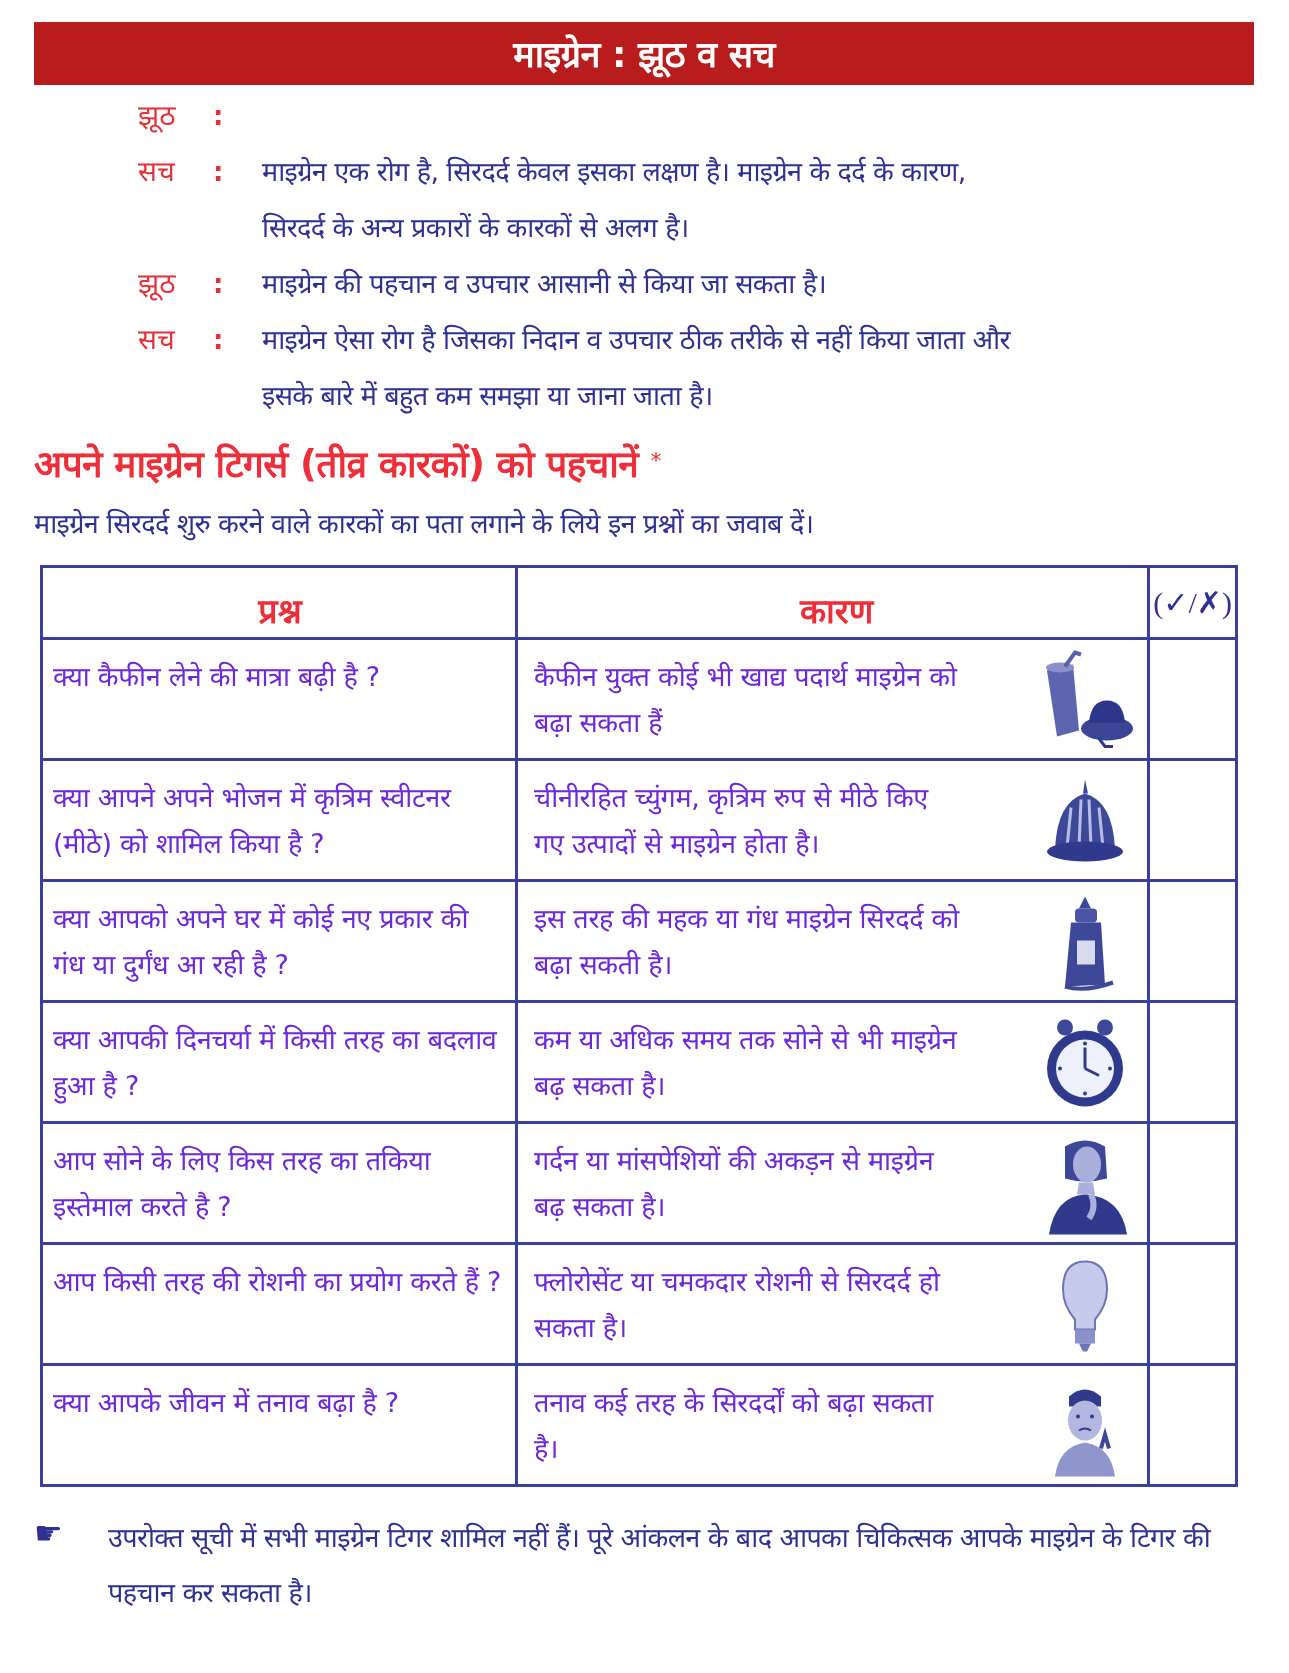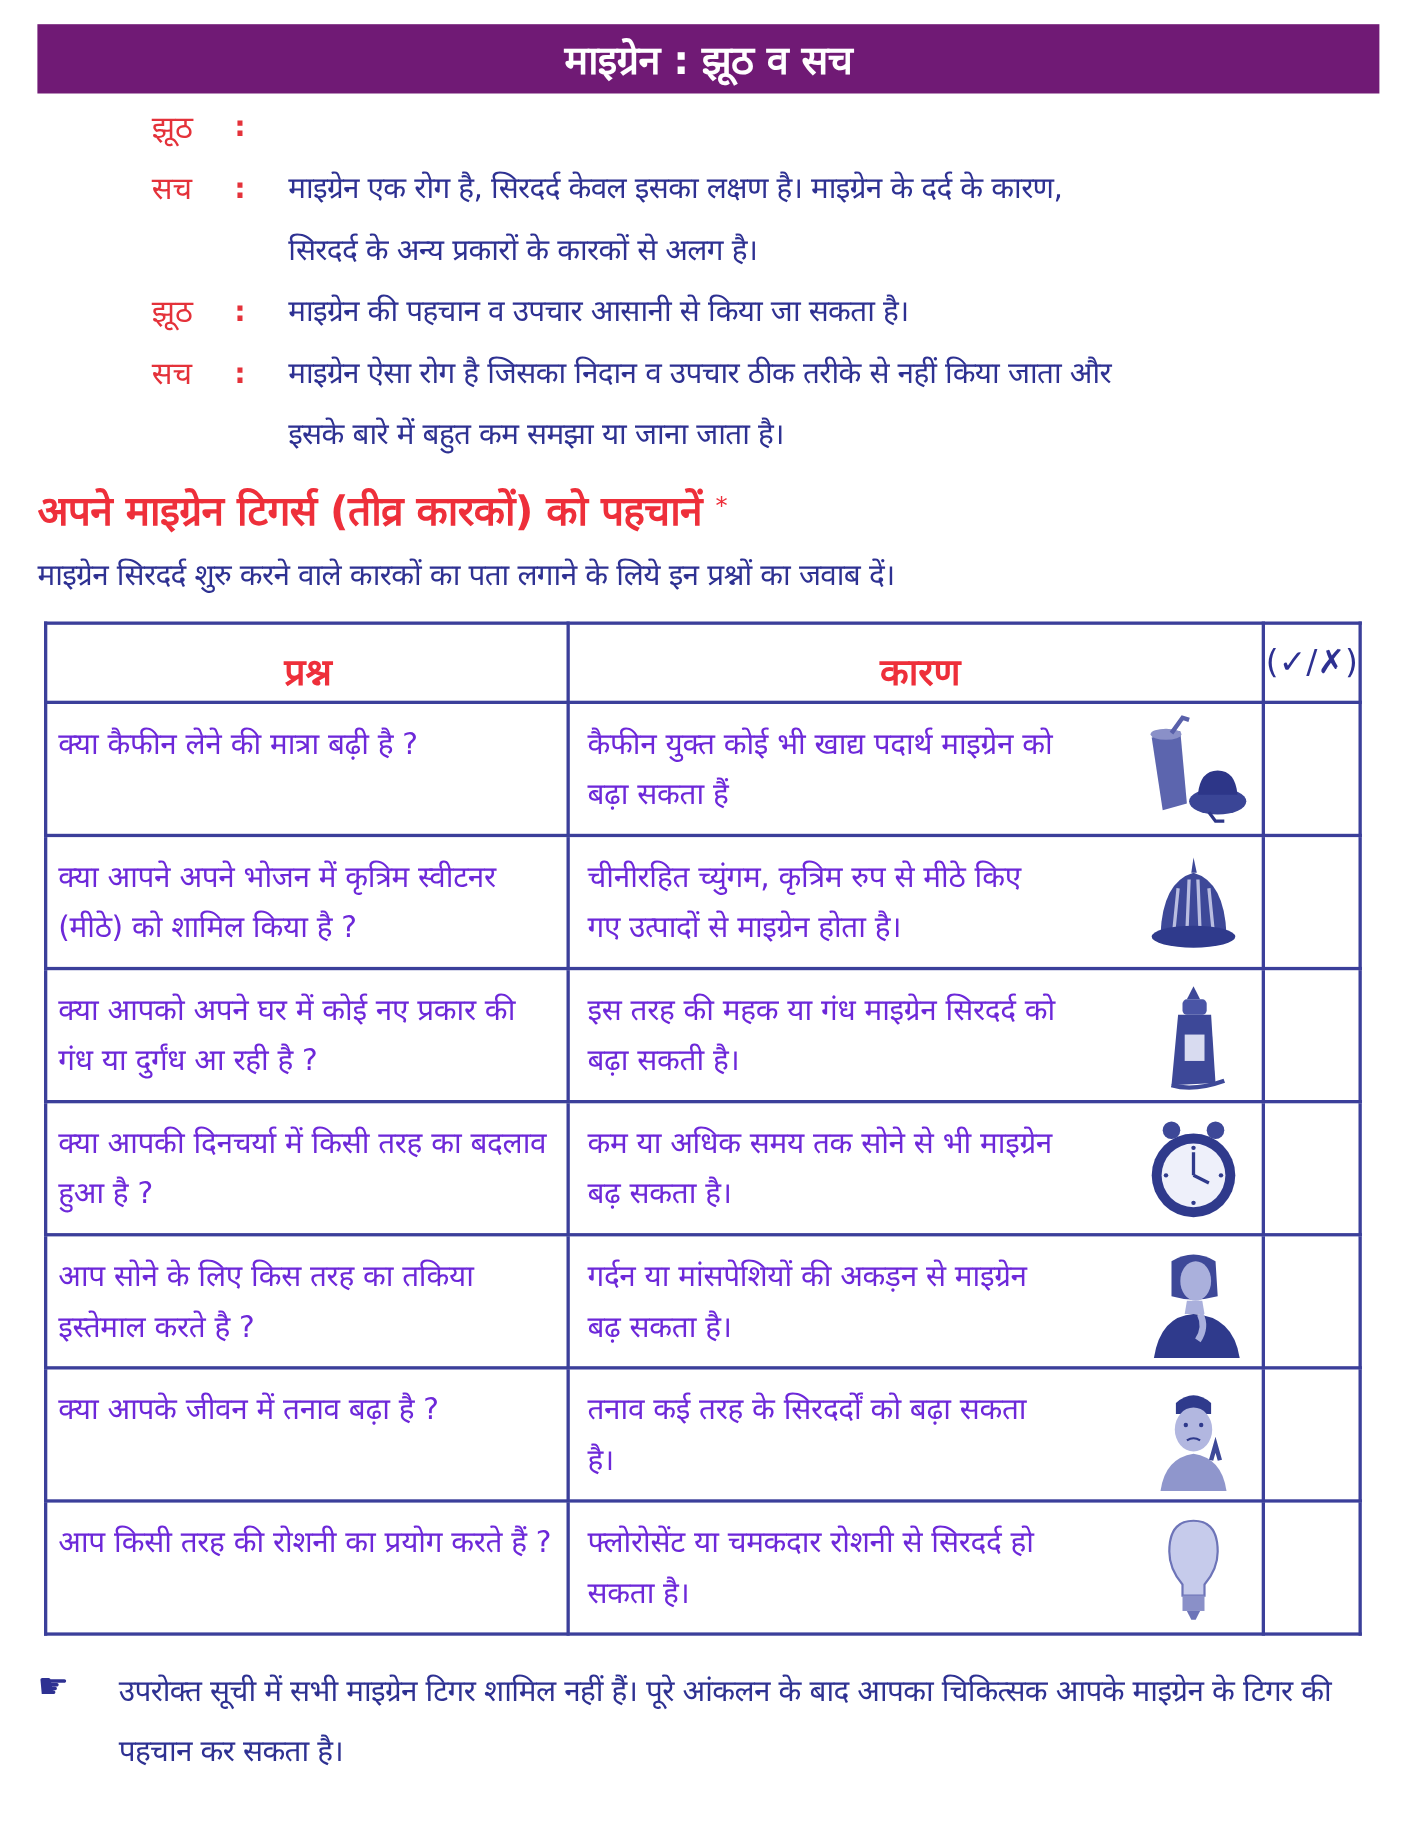--- a/index.html
+++ b/index.html
@@ -1,42 +1,42 @@
 <!DOCTYPE html>
 <html><head>
   <meta charset="utf-8">
   <style>
     * { box-sizing: border-box; margin: 0; padding: 0; }
     html, body { width: 1289px; height: 1673px; background: #ffffff; overflow: hidden; }
     body { position: relative; font-family: "DejaVu Sans", "Liberation Sans", sans-serif; color: #2e3192; }
 
     .title-bar {
       position: absolute; left: 34px; top: 22px; width: 1220px; height: 63px;
-      background: #701a75; display: flex; align-items: center; justify-content: center;
+      background: #b91c1c; display: flex; align-items: center; justify-content: center;
     }
     .title-bar span { color: #ffffff; font-size: 36px; font-weight: bold; letter-spacing: -0.5px; }
 
     .mf-row { position: absolute; left: 0; width: 1289px; height: 56px; }
     .mf-label { position: absolute; left: 138px; top: 0; color: #e4323a; font-size: 28px; line-height: 40px; }
     .mf-colon { position: absolute; left: 213px; top: 0; color: #e4323a; font-size: 26px; line-height: 40px; font-weight: bold; }
     .mf-text { position: absolute; left: 262px; top: 0; font-size: 27px; line-height: 40px; color: #2e3192; letter-spacing: -0.6px; white-space: nowrap; }
 
     .section-heading {
       position: absolute; left: 34px; top: 440px; font-size: 37px; font-weight: bold; color: #ee2f3a;
       line-height: 50px; white-space: nowrap; letter-spacing: -0.6px;
     }
     .section-heading sup { font-size: 22px; font-weight: normal; vertical-align: top; position: relative; top: -4px; }
     .subtitle { position: absolute; left: 34px; top: 504px; font-size: 27px; line-height: 40px; color: #2e3192; white-space: nowrap; letter-spacing: -0.6px; }
 
     .trigger-table {
       position: absolute; left: 40px; top: 565px; width: 1198px; border-collapse: collapse;
       border: 3px solid #3b3f9a;
     }
     .trigger-table th, .trigger-table td { border: 3px solid #3b3f9a; vertical-align: top; }
-    .trigger-table th { height: 72px; color: #ee2f3a; font-size: 34px; font-weight: bold; vertical-align: middle; }
+    .trigger-table th { height: 72px; color: #ee2f3a; font-size: 34px; font-weight: bold; vertical-align: middle; font-family: Liberation Serif, serif; }
     .trigger-table th.check-head { color: #2e3192; font-size: 30px; font-weight: normal; }
     .trigger-table td { height: 121px; font-size: 27px; line-height: 46px; color: #6d28d9; letter-spacing: -0.3px; }
     .col-q { width: 477px; padding: 14px 8px 0 10px; }
     .col-r { width: 633px; padding: 14px 8px 0 16px; position: relative; }
     .col-c { width: 88px; }
     .reason-text { display: block; width: 430px; }
     .row-icon { position: absolute; right: 12px; top: 8px; width: 100px; height: 105px; display: flex; align-items: center; justify-content: center; }
     .row-icon svg { width: 100%; height: 100%; }
 
     .footer-note { position: absolute; left: 34px; top: 1510px; width: 1230px; }
@@ -171,50 +171,50 @@
             <ellipse cx="52" cy="30" rx="14" ry="18" fill="#aab0dc"></ellipse>
             <path d="M44 48 L58 48 L60 60 L42 60 Z" fill="#aab0dc"></path>
             <path d="M14 100 Q20 62 50 60 Q86 62 92 100 Z" fill="#2f3a8c"></path>
             <path d="M56 60 Q62 72 54 84" stroke="#aab0dc" stroke-width="6" fill="none"></path>
           </svg>
         </span>
       </td>
       <td class="col-c"></td>
     </tr>
     <tr>
+      <td class="col-q">आप किसी तरह की रोशनी का प्रयोग करते हैं ?</td>
+      <td class="col-r">
+        <span class="reason-text">फ्लोरोसेंट या चमकदार रोशनी से सिरदर्द हो सकता है।</span>
+        <span class="row-icon">
+          <svg viewBox="0 0 100 100">
+            <path d="M50 6 Q72 6 72 34 Q72 50 60 64 L60 74 L40 74 L40 64 Q28 50 28 34 Q28 6 50 6 Z" fill="#c6cbeb" stroke="#6d74b8" stroke-width="2"></path>
+            <rect x="40" y="74" width="20" height="14" fill="#8a90c8"></rect>
+            <path d="M44 88 L56 88 L52 96 L48 96 Z" fill="#6d74b8"></path>
+          </svg>
+        </span>
+      </td>
+      <td class="col-c"></td>
+    </tr>
+    <tr>
       <td class="col-q">क्या आपके जीवन में तनाव बढ़ा है ?</td>
       <td class="col-r">
         <span class="reason-text">तनाव कई तरह के सिरदर्दों को बढ़ा सकता है।</span>
         <span class="row-icon">
           <svg viewBox="0 0 100 100">
             <path d="M34 20 Q50 6 66 20 L66 30 L34 30 Z" fill="#2f3a8c"></path>
             <ellipse cx="50" cy="44" rx="17" ry="20" fill="#b2b7e0"></ellipse>
             <circle cx="43" cy="40" r="2" fill="#2f3a8c"></circle>
               <circle cx="57" cy="40" r="2" fill="#2f3a8c"></circle>
             <path d="M44 54 Q50 50 56 54" stroke="#2f3a8c" stroke-width="2" fill="none"></path>
             <path d="M20 100 Q24 70 50 66 Q76 70 80 100 Z" fill="#8f96cc"></path>
             <path d="M66 72 L70 58 L74 72" stroke="#3d4898" stroke-width="4" fill="none"></path>
           </svg>
         </span>
       </td>
       <td class="col-c"></td>
     </tr>
-    <tr>
-      <td class="col-q">आप किसी तरह की रोशनी का प्रयोग करते हैं ?</td>
-      <td class="col-r">
-        <span class="reason-text">फ्लोरोसेंट या चमकदार रोशनी से सिरदर्द हो सकता है।</span>
-        <span class="row-icon">
-          <svg viewBox="0 0 100 100">
-            <path d="M50 6 Q72 6 72 34 Q72 50 60 64 L60 74 L40 74 L40 64 Q28 50 28 34 Q28 6 50 6 Z" fill="#c6cbeb" stroke="#6d74b8" stroke-width="2"></path>
-            <rect x="40" y="74" width="20" height="14" fill="#8a90c8"></rect>
-            <path d="M44 88 L56 88 L52 96 L48 96 Z" fill="#6d74b8"></path>
-          </svg>
-        </span>
-      </td>
-      <td class="col-c"></td>
-    </tr>
   </tbody>
 </table>
 
 <div class="footer-note">
   <span class="footer-bullet">☛</span>
   <span class="footer-text">उपरोक्त सूची में सभी माइग्रेन टिगर शामिल नहीं हैं। पूरे आंकलन के बाद आपका चिकित्सक आपके माइग्रेन के टिगर की पहचान कर सकता है।</span>
 </div>
 
 </body></html>

